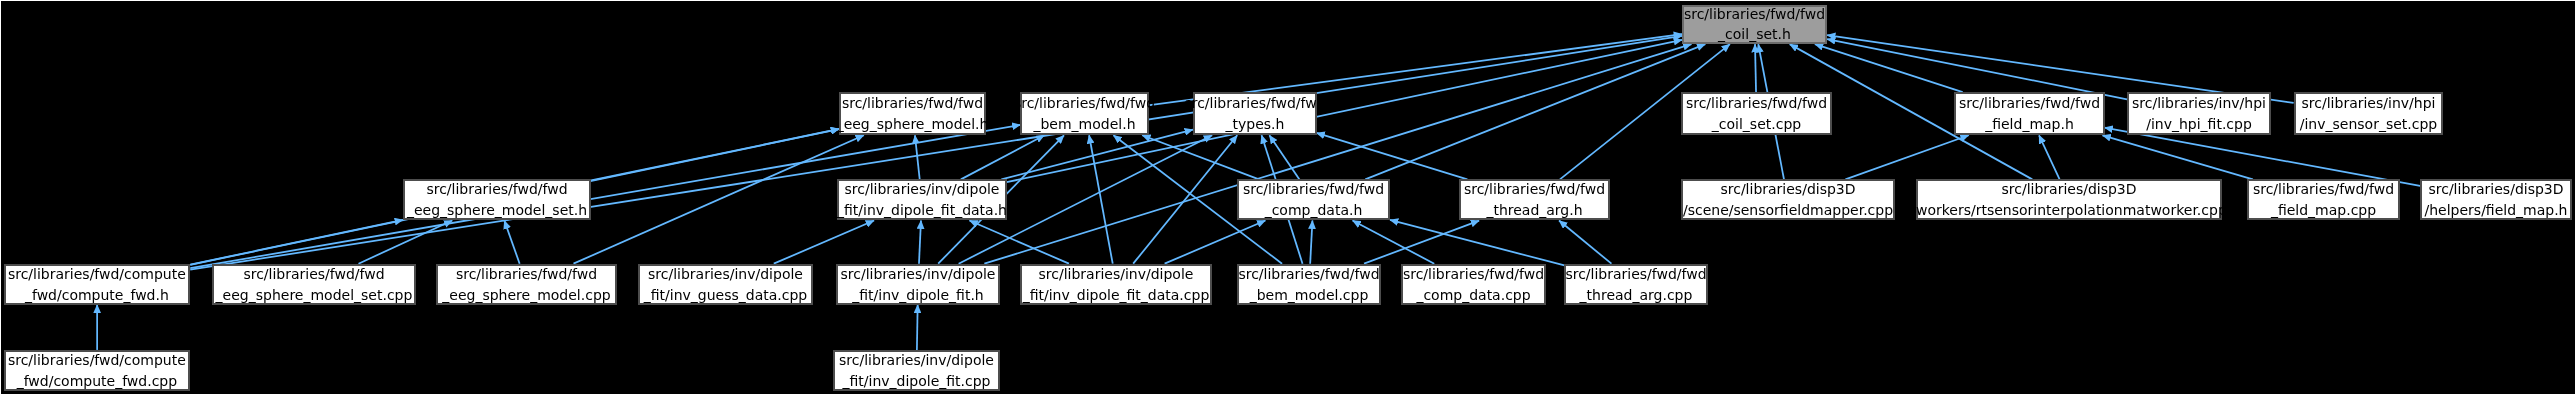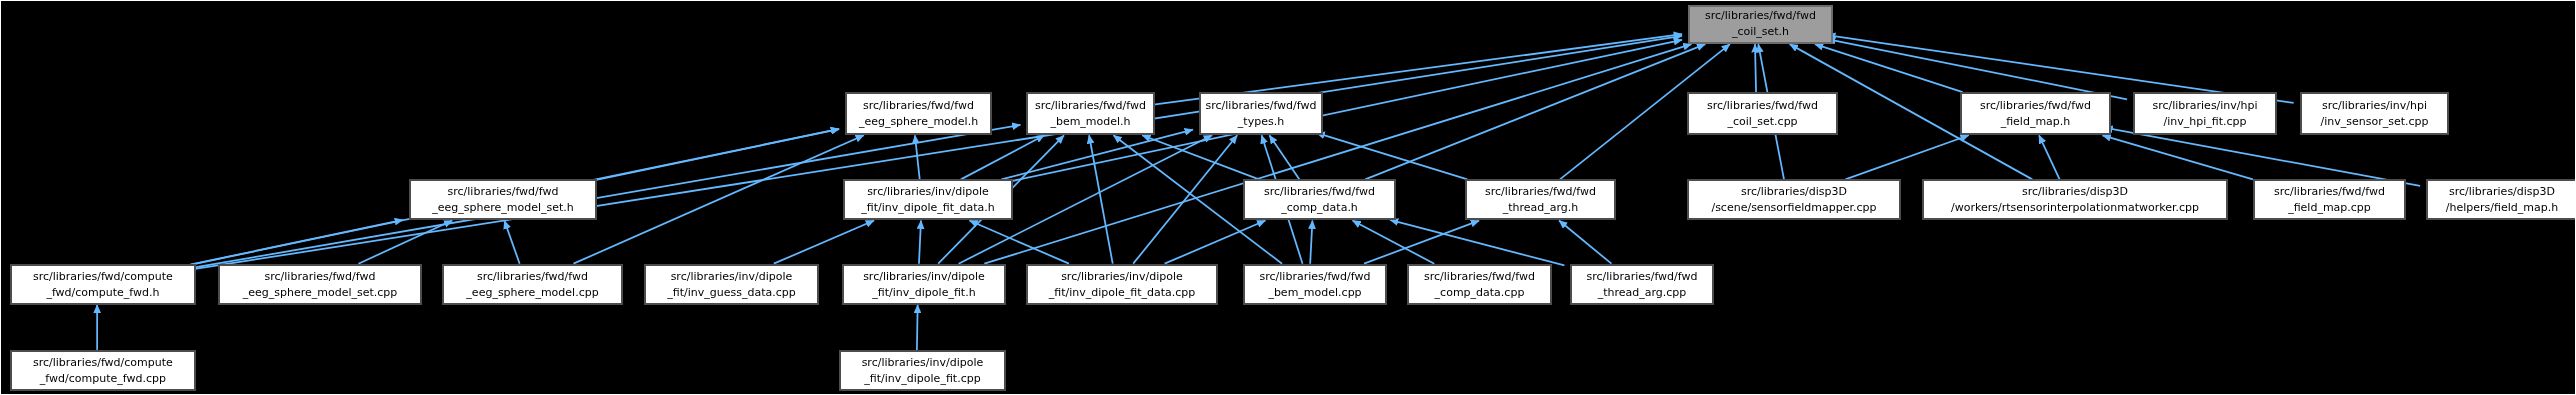--- a/index.html
+++ b/index.html
@@ -13,29 +13,28 @@
     font-family:"DejaVu Sans", sans-serif;
   }
   .edges{position:absolute;left:0;top:0;z-index:1;}
   .gnode{
     position:absolute;
     z-index:2;
     box-sizing:border-box;
     background:#ffffff;
     border:2px solid #4d4d4d;
     color:#000;
-    font-size:11px;
+    font-size:14px;
     line-height:1.45;
     text-align:center;
     white-space:pre-line;
     display:flex;
     align-items:center;
     justify-content:center;
     cursor:pointer;
-    margin-left:6px;
   }
   .gnode.root{
     background:#9d9d9d;
     border-color:#6b6b6b;
   }
 </style>
 </head>
 <body>
 
 <div class="stage">

